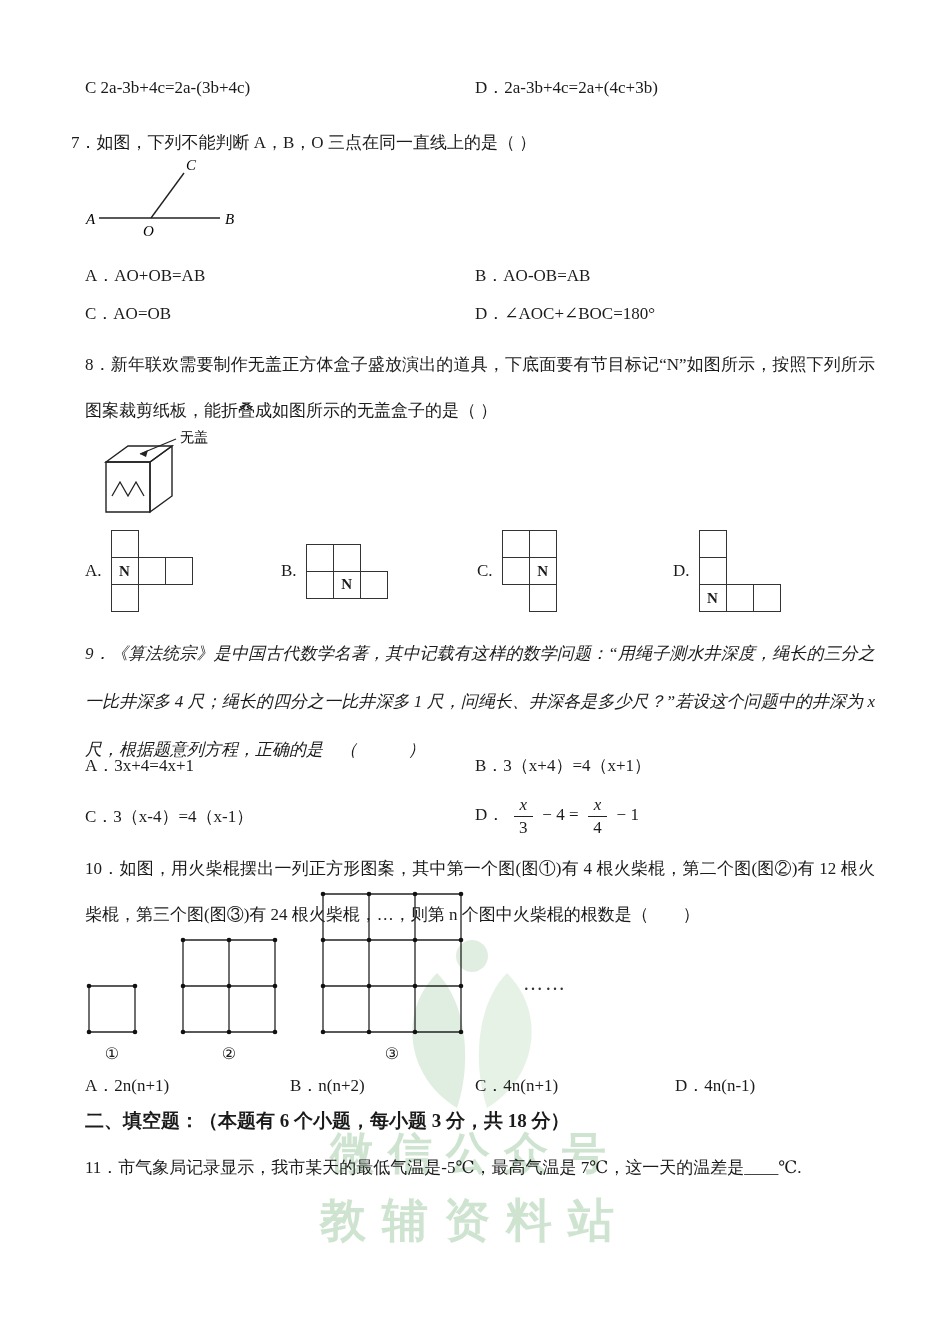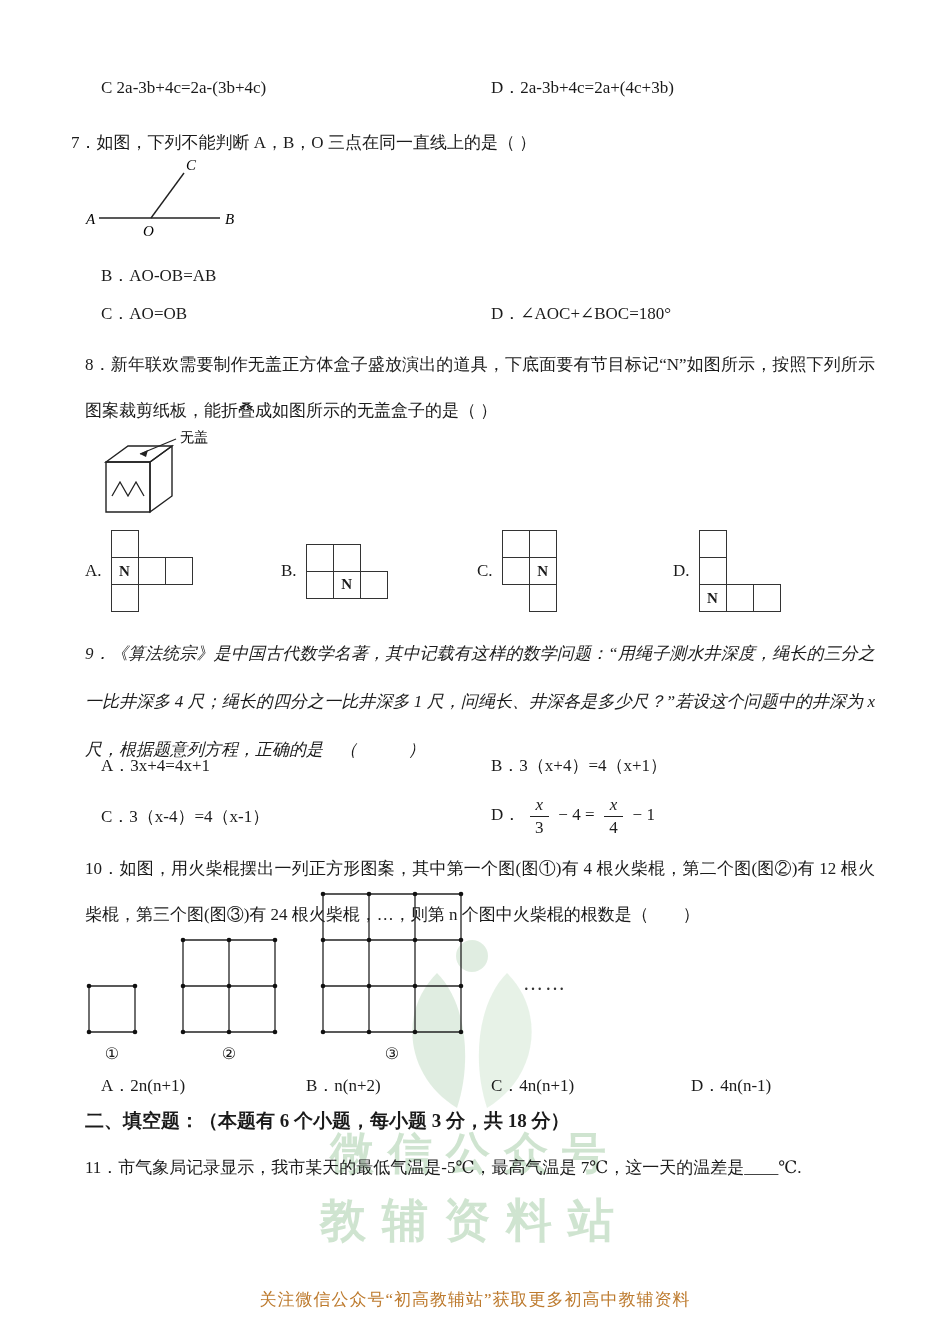--- a/index.html
+++ b/index.html
@@ -8,21 +8,21 @@
     position:relative;
     background:#ffffff;
     font-family:"Liberation Serif","DejaVu Serif",serif;
     color:#1b1b1b;
     font-size:17px;
     overflow:hidden;
   }
   .abs { position:absolute; }
   .stem { line-height:46px; text-align:justify; width:790px; }
   .stem.wide { line-height:48px;font-style:italic; }
-  .row { position:absolute; left:85px; width:800px; display:flex; align-items:center;margin-left:16px; }
+  .row { position:absolute; left:85px; width:800px; display:flex; align-items:center; }
   .col-l { flex:0 0 390px; }
   .col-r { flex:1 1 auto; }
   .q10opts span { display:inline-block; }
   .q10opts .w1 { width:205px; }
   .q10opts .w2 { width:185px; }
   .q10opts .w3 { width:200px; }
   .section-title { font-weight:bold; font-size:19px;text-align:center; }
   
   .frac { display:inline-flex; flex-direction:column; vertical-align:middle; text-align:center; margin:0 5px; line-height:1.15; }
   .fnum { border-bottom:1.3px solid #222; padding:0 6px 1px; font-style:italic; }
@@ -72,20 +72,21 @@
   <svg class="abs" style="top:156px;left:85px" width="170" height="92" viewBox="0 0 170 92">
     <line x1="14" y1="62" x2="135" y2="62" stroke="#222" stroke-width="1.4"></line>
     <line x1="66" y1="62" x2="99" y2="17" stroke="#222" stroke-width="1.4"></line>
     <text x="1" y="68" font-size="15" font-style="italic">A</text>
     <text x="140" y="68" font-size="15" font-style="italic">B</text>
     <text x="101" y="14" font-size="15" font-style="italic">C</text>
     <text x="58" y="80" font-size="15" font-style="italic">O</text>
   </svg>
 
   <div class="row" style="top:264px">
+    <span class="col-l">A．AO+OB=AB</span>
     <span class="col-r">B．AO-OB=AB</span>
   </div>
   <div class="row" style="top:302px">
     <span class="col-l">C．AO=OB</span>
     <span class="col-r">D．∠AOC+∠BOC=180°</span>
   </div>
 
   <div class="abs stem" style="top:342px;left:85px">8．新年联欢需要制作无盖正方体盒子盛放演出的道具，下底面要有节目标记“N”如图所示，按照下列所示图案裁剪纸板，能折叠成如图所示的无盖盒子的是（  ）</div>
 
   <svg class="abs" style="top:424px;left:88px" width="180" height="98" viewBox="0 0 180 98">
@@ -236,15 +237,14 @@
     <span class="w1">A．2n(n+1)</span>
     <span class="w2">B．n(n+2)</span>
     <span class="w3">C．4n(n+1)</span>
     <span>D．4n(n-1)</span>
   </div>
 
   <div class="abs section-title" style="top:1108px;left:85px">二、填空题：（本题有 6 个小题，每小题 3 分，共 18 分）</div>
 
   <div class="abs" style="top:1156px;left:85px;width:790px">11．市气象局记录显示，我市某天的最低气温是-5℃，最高气温是 7℃，这一天的温差是____℃.</div>
 
-  <div class="footer">关注微信公众号“初高教辅站”获取更多初高中教辅资料</div>
 
 </div>
 
 </body></html>

